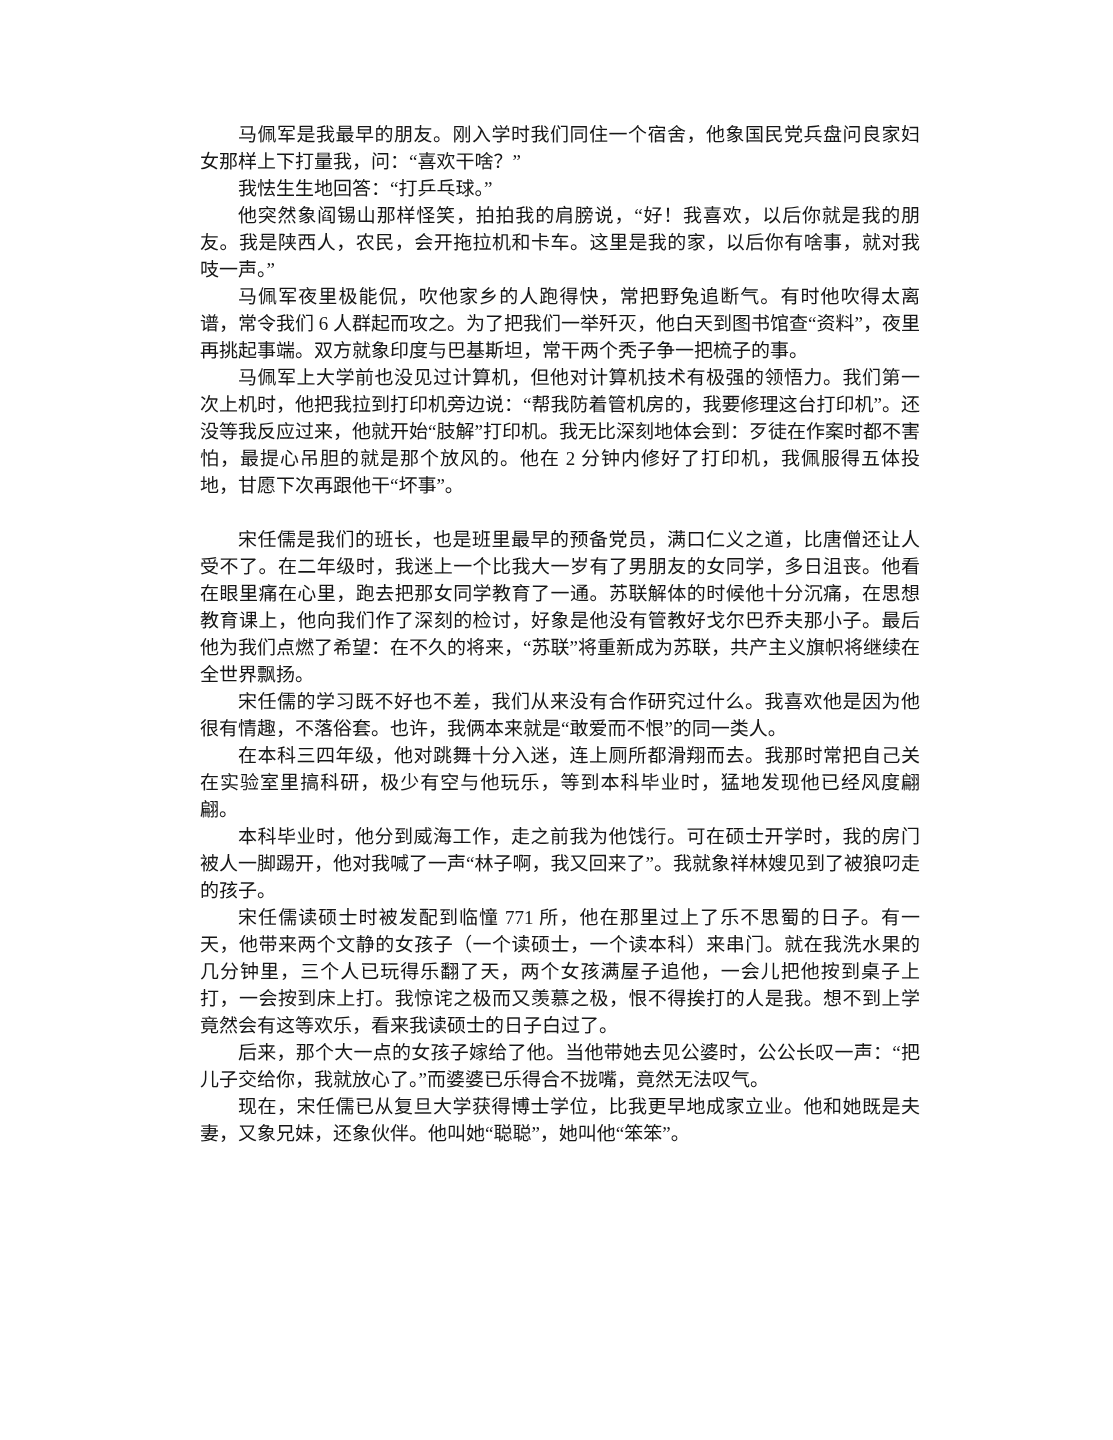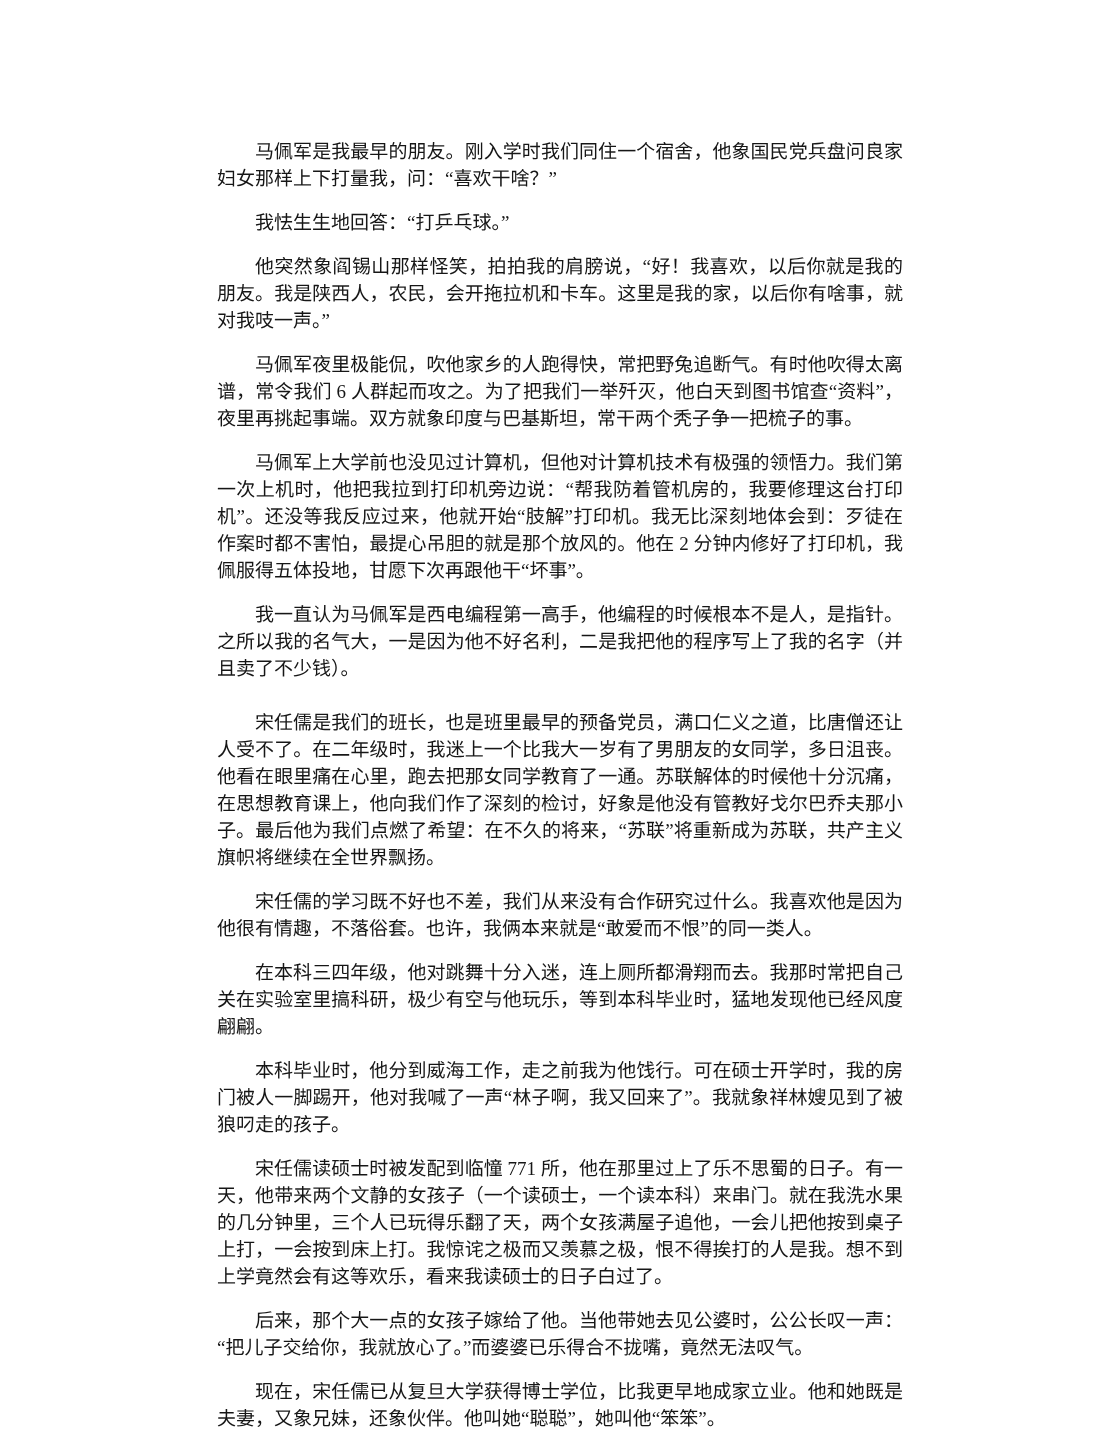--- a/index.html
+++ b/index.html
@@ -18,40 +18,39 @@
   }
   .doc-text {
     font-family: "Liberation Serif", "DejaVu Serif", serif;
     font-size: 19px;
     line-height: 27px;
     color: #161616;
     text-align: justify;
     text-justify: inter-ideograph;
   }
   .para {
-    margin: 17px;
+    margin: 0;
     padding: 0;
     text-indent: 2em;
     word-break: break-all;
   }
   .section { margin: 0; }
   .section + .section { margin-top: 27px; }
 </style>
 </head>
 <body>
 
 <div class="page">
   <div class="doc-text">
     <div class="section">
         <p class="para">马佩军是我最早的朋友。刚入学时我们同住一个宿舍，他象国民党兵盘问良家妇女那样上下打量我，问：“喜欢干啥？”</p>
         <p class="para">我怯生生地回答：“打乒乓球。”</p>
         <p class="para">他突然象阎锡山那样怪笑，拍拍我的肩膀说，“好！我喜欢，以后你就是我的朋友。我是陕西人，农民，会开拖拉机和卡车。这里是我的家，以后你有啥事，就对我吱一声。”</p>
         <p class="para">马佩军夜里极能侃，吹他家乡的人跑得快，常把野兔追断气。有时他吹得太离谱，常令我们 6 人群起而攻之。为了把我们一举歼灭，他白天到图书馆查“资料”，夜里再挑起事端。双方就象印度与巴基斯坦，常干两个秃子争一把梳子的事。</p>
         <p class="para">马佩军上大学前也没见过计算机，但他对计算机技术有极强的领悟力。我们第一次上机时，他把我拉到打印机旁边说：“帮我防着管机房的，我要修理这台打印机”。还没等我反应过来，他就开始“肢解”打印机。我无比深刻地体会到：歹徒在作案时都不害怕，最提心吊胆的就是那个放风的。他在 2 分钟内修好了打印机，我佩服得五体投地，甘愿下次再跟他干“坏事”。</p>
-        <p class="para">我一直认为马佩军是西电编程第一高手，他编程的时候根本不是人，是指针。之所以我的名气大，一是因为他不好名利，二是我把他的程序写上了我的名字（并且卖了不少钱）。</p>
       </div>
     <div class="section">
         <p class="para">宋任儒是我们的班长，也是班里最早的预备党员，满口仁义之道，比唐僧还让人受不了。在二年级时，我迷上一个比我大一岁有了男朋友的女同学，多日沮丧。他看在眼里痛在心里，跑去把那女同学教育了一通。苏联解体的时候他十分沉痛，在思想教育课上，他向我们作了深刻的检讨，好象是他没有管教好戈尔巴乔夫那小子。最后他为我们点燃了希望：在不久的将来，“苏联”将重新成为苏联，共产主义旗帜将继续在全世界飘扬。</p>
         <p class="para">宋任儒的学习既不好也不差，我们从来没有合作研究过什么。我喜欢他是因为他很有情趣，不落俗套。也许，我俩本来就是“敢爱而不恨”的同一类人。</p>
         <p class="para">在本科三四年级，他对跳舞十分入迷，连上厕所都滑翔而去。我那时常把自己关在实验室里搞科研，极少有空与他玩乐，等到本科毕业时，猛地发现他已经风度翩翩。</p>
         <p class="para">本科毕业时，他分到威海工作，走之前我为他饯行。可在硕士开学时，我的房门被人一脚踢开，他对我喊了一声“林子啊，我又回来了”。我就象祥林嫂见到了被狼叼走的孩子。</p>
         <p class="para">宋任儒读硕士时被发配到临憧 771 所，他在那里过上了乐不思蜀的日子。有一天，他带来两个文静的女孩子（一个读硕士，一个读本科）来串门。就在我洗水果的几分钟里，三个人已玩得乐翻了天，两个女孩满屋子追他，一会儿把他按到桌子上打，一会按到床上打。我惊诧之极而又羡慕之极，恨不得挨打的人是我。想不到上学竟然会有这等欢乐，看来我读硕士的日子白过了。</p>
         <p class="para">后来，那个大一点的女孩子嫁给了他。当他带她去见公婆时，公公长叹一声：“把儿子交给你，我就放心了。”而婆婆已乐得合不拢嘴，竟然无法叹气。</p>
         <p class="para">现在，宋任儒已从复旦大学获得博士学位，比我更早地成家立业。他和她既是夫妻，又象兄妹，还象伙伴。他叫她“聪聪”，她叫他“笨笨”。</p>
       </div>

